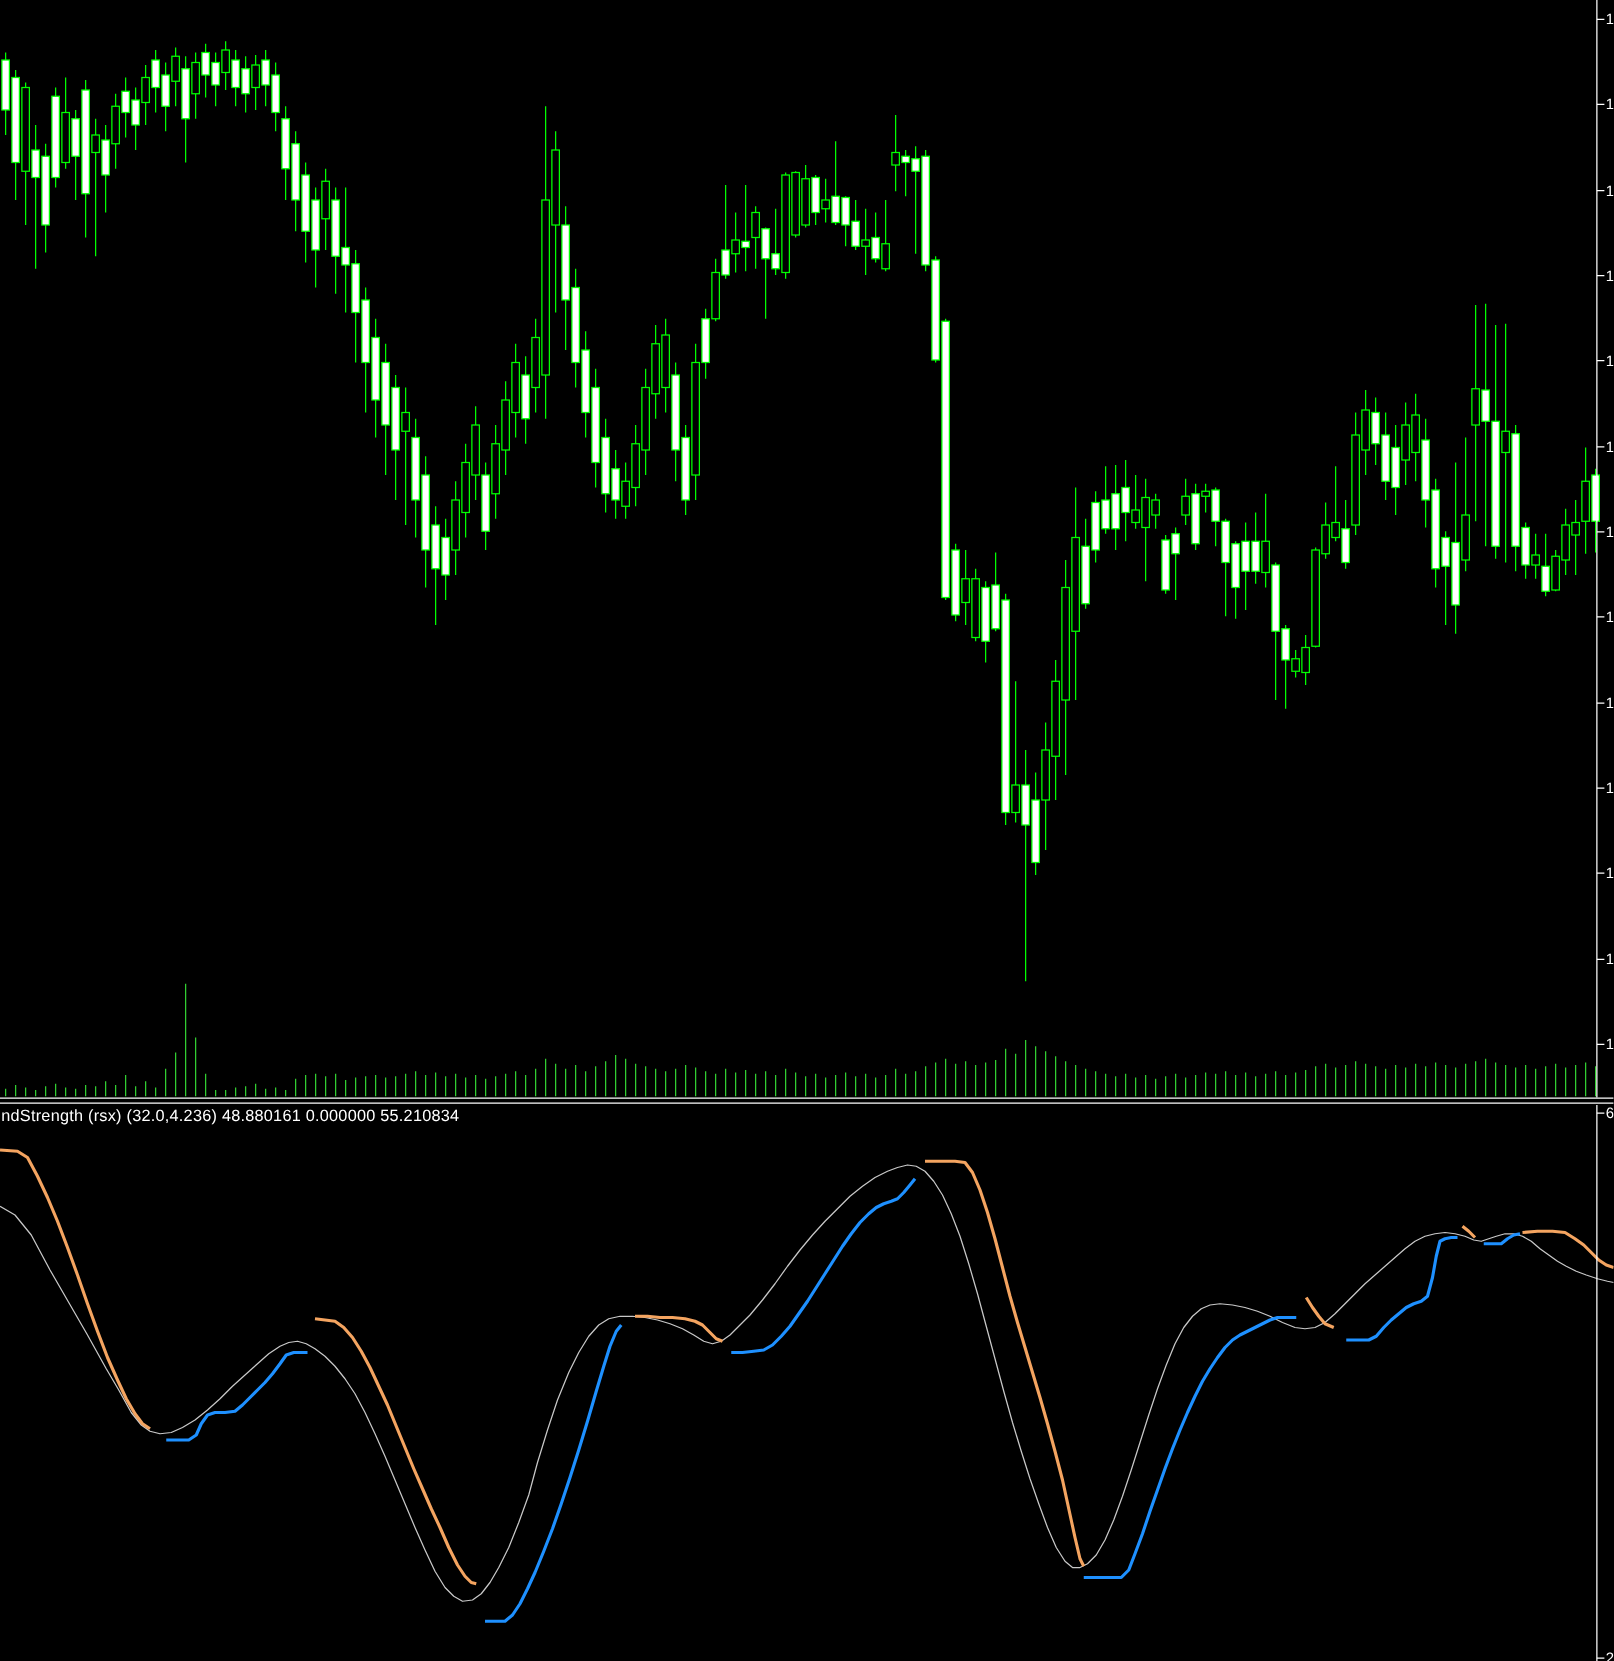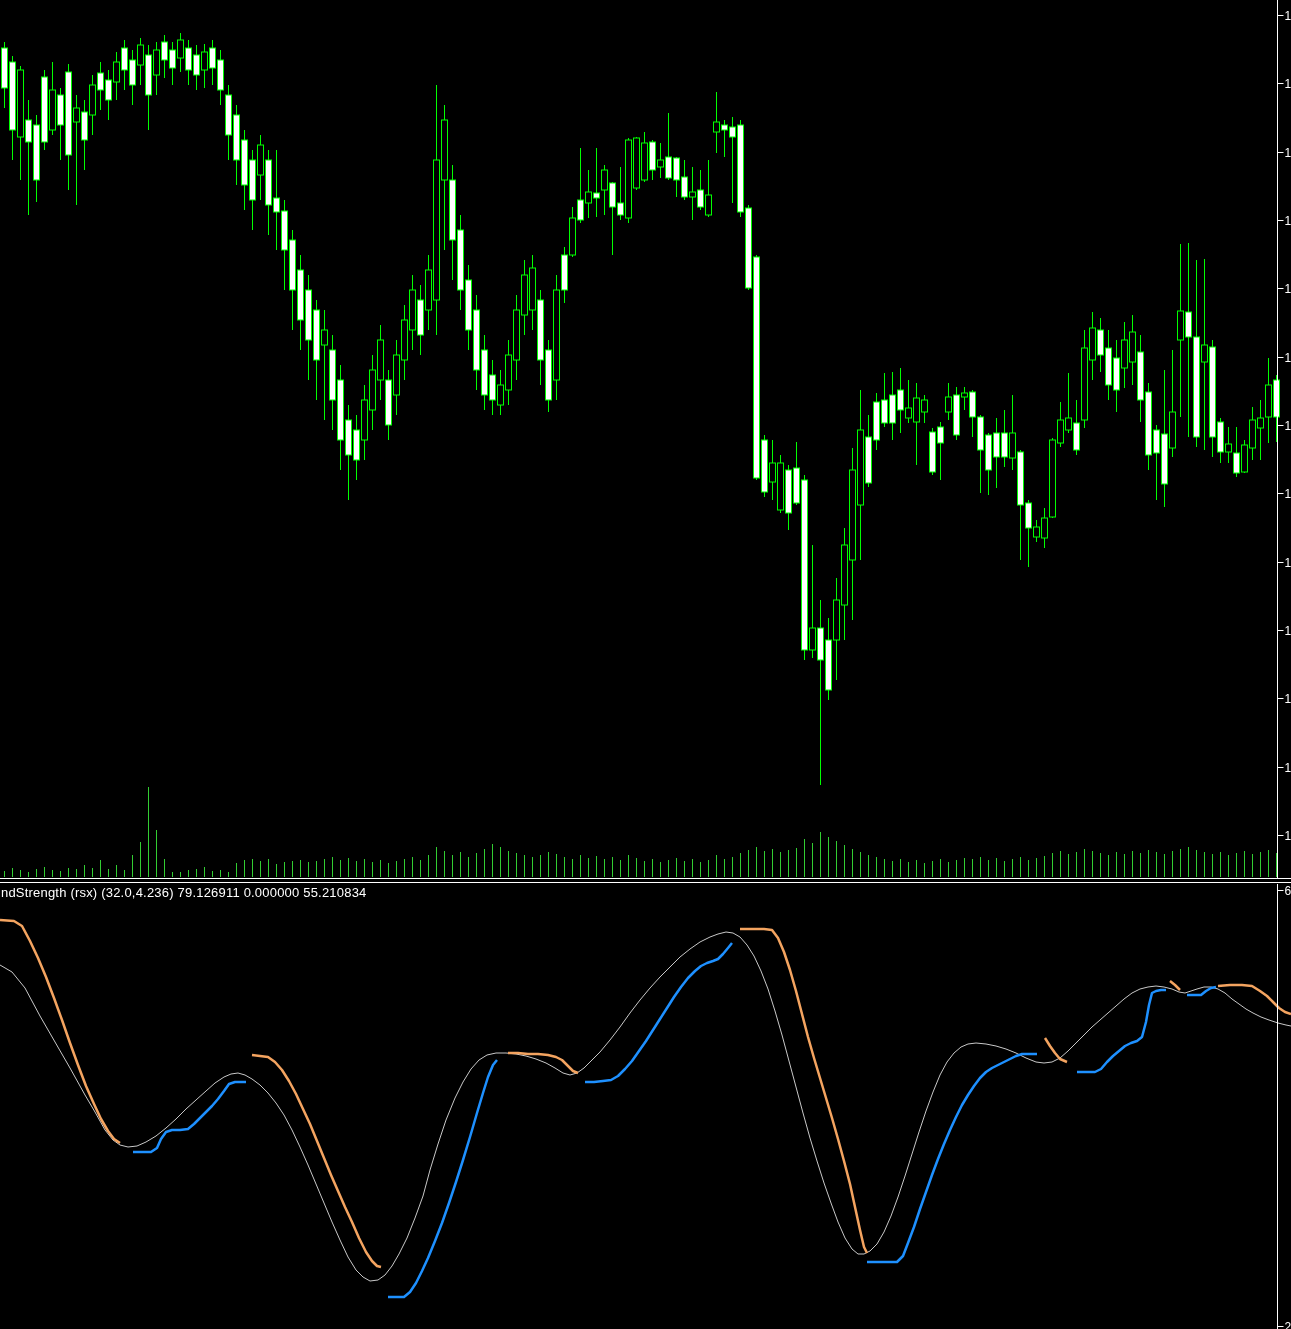--- a/index.html
+++ b/index.html
@@ -548,14 +548,14 @@
         <polyline points="1187,995 1194,995 1201,995 1206,991 1211,988 1216,987" fill="none" stroke="#1E90FF" stroke-width="2.5" stroke-linejoin="round" stroke-linecap="butt"></polyline>
       </g>
     <g>
         <line x1="1277.5" y1="884" x2="1277.5" y2="1329" stroke="#FFFFFF" stroke-width="1"></line>
         <line x1="1277.5" y1="890.5" x2="1283.5" y2="890.5" stroke="#FFFFFF" stroke-width="1"></line>
         <text x="1284.5" y="894.5" fill="#FFFFFF" font-size="12px" font-family="&quot;Liberation Sans&quot;,sans-serif">6</text>
         <line x1="1277.5" y1="1326.5" x2="1283.5" y2="1326.5" stroke="#FFFFFF" stroke-width="1"></line>
         <text x="1284.5" y="1330.5" fill="#FFFFFF" font-size="12px" font-family="&quot;Liberation Sans&quot;,sans-serif">2</text>
       </g>
   </svg>
-  <div id="indicator-label">ndStrength (rsx) (32.0,4.236) 79.126911 0.000000 55.210834</div>
+  <div id="indicator-label">ndStrength (rsx) (32.0,4.236) 48.880161 0.000000 55.210834</div>
 </div>
 
 </body></html>

